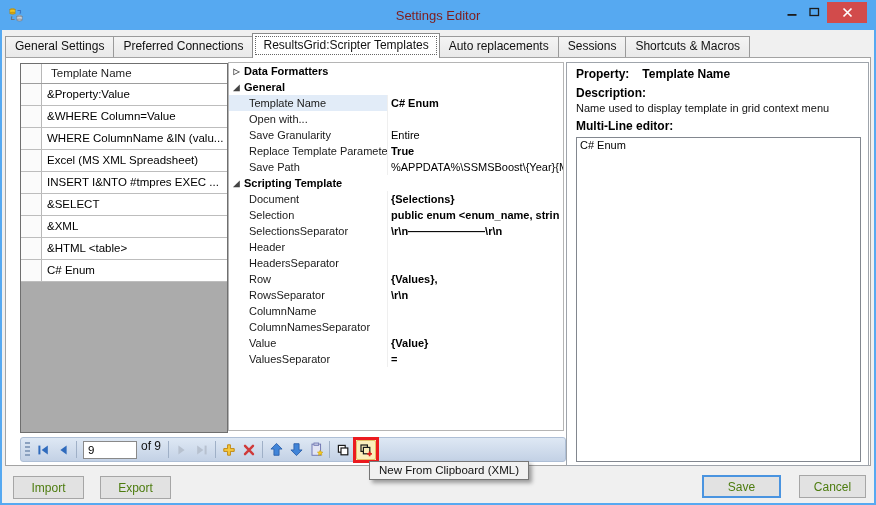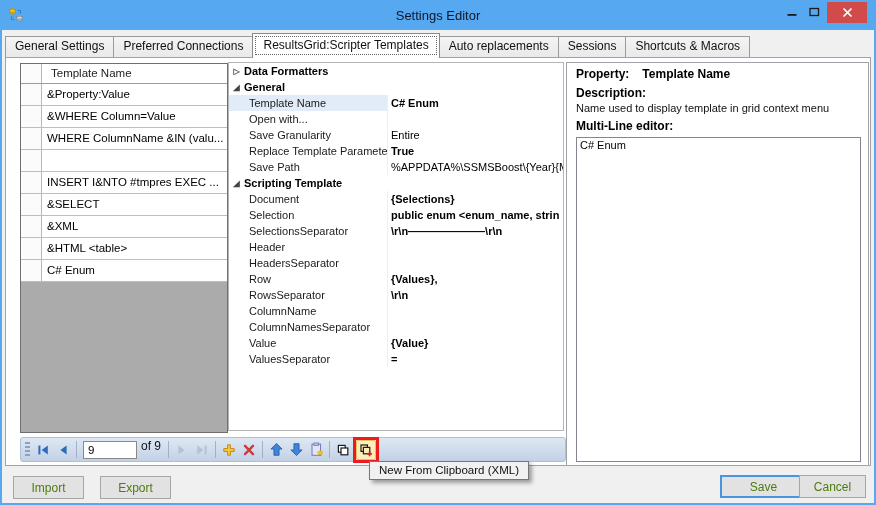--- a/index.html
+++ b/index.html
@@ -7,21 +7,21 @@
   #root {
     position:relative; width:876px; height:505px; background:#f0f0f0;
     font-family:"Liberation Sans", sans-serif; overflow:hidden;
     -webkit-font-smoothing:antialiased;
   }
   #frame { position:absolute; inset:0; border:2px solid #56a9f1; pointer-events:none; z-index:50; }
 
   
   #titlebar { position:absolute; left:0; top:0; width:876px; height:30px; background:#56a9f1; display:flex; align-items:center; }
   #appicon { position:absolute; left:8px; top:7px; width:16px; height:16px; }
-  #wintitle { width:100%; text-align:center; font-size:13px; color:#0f172a; }
+  #wintitle { width:100%; text-align:center; font-size:13px; color:#7f1d1d; }
   #wincontrols { position:absolute; right:9px; top:1px; height:22px; display:flex; align-items:center; gap:2px; }
   .wbtn { width:21px; height:22px; display:flex; align-items:center; justify-content:center; cursor:default; }
   .wbtn.close { width:40px; background:#d24b4b; }
 
   
   #tabbar { position:absolute; left:5px; top:33px; right:5px; height:24px; display:flex; align-items:flex-end; z-index:3; }
   .tab {
     height:21px; line-height:19px; padding:0 9px; font-size:12px; color:#111;
     background:linear-gradient(#f4f4f4,#e9e9e9); border:1px solid #9a9a9a; border-bottom:none; margin-right:-1px; white-space:nowrap;
   }
@@ -81,21 +81,21 @@
   .rp-desc { font-size:11px; margin-top:2px; color:#111; }
   #mleditor { display:block; margin-top:4px; width:285px; height:325px; border:1px solid #82878f; resize:none; font-family:inherit; font-size:11px; padding:1px 3px; color:#000; outline:none; background:#fff; }
 
   
   .btn {
     position:absolute; height:23px; background:#e2e2e2; border:1px solid #a6a6a6;
     font-family:inherit; font-size:12px; color:#4d7c0f; display:flex; align-items:center; justify-content:center; cursor:default;
   }
   #btn-import { left:13px; top:476px; width:71px; }
   #btn-export { left:100px; top:476px; width:71px; }
-  #btn-save { left:720px; top:475px; width:87px; border:2px solid #4a94e0; }
+  #btn-save { left:702px; top:475px; width:79px; border:2px solid #4a94e0; }
   #btn-cancel { left:799px; top:475px; width:67px; }
 </style>
 </head>
 <body>
 
 <div id="root">
   <div id="frame"></div>
 
   <div id="titlebar">
     <span id="appicon">
@@ -156,20 +156,21 @@
         <div class="tg-row">
           <div class="tg-ind"></div>
           <div class="tg-cell">&amp;WHERE Column=Value</div>
         </div>
         <div class="tg-row">
           <div class="tg-ind"></div>
           <div class="tg-cell">WHERE ColumnName &amp;IN (valu...</div>
         </div>
         <div class="tg-row">
           <div class="tg-ind"></div>
+          <div class="tg-cell">Excel (MS XML Spreadsheet)</div>
         </div>
         <div class="tg-row">
           <div class="tg-ind"></div>
           <div class="tg-cell">INSERT I&amp;NTO #tmpres EXEC ...</div>
         </div>
         <div class="tg-row">
           <div class="tg-ind"></div>
           <div class="tg-cell">&amp;SELECT</div>
         </div>
         <div class="tg-row">

